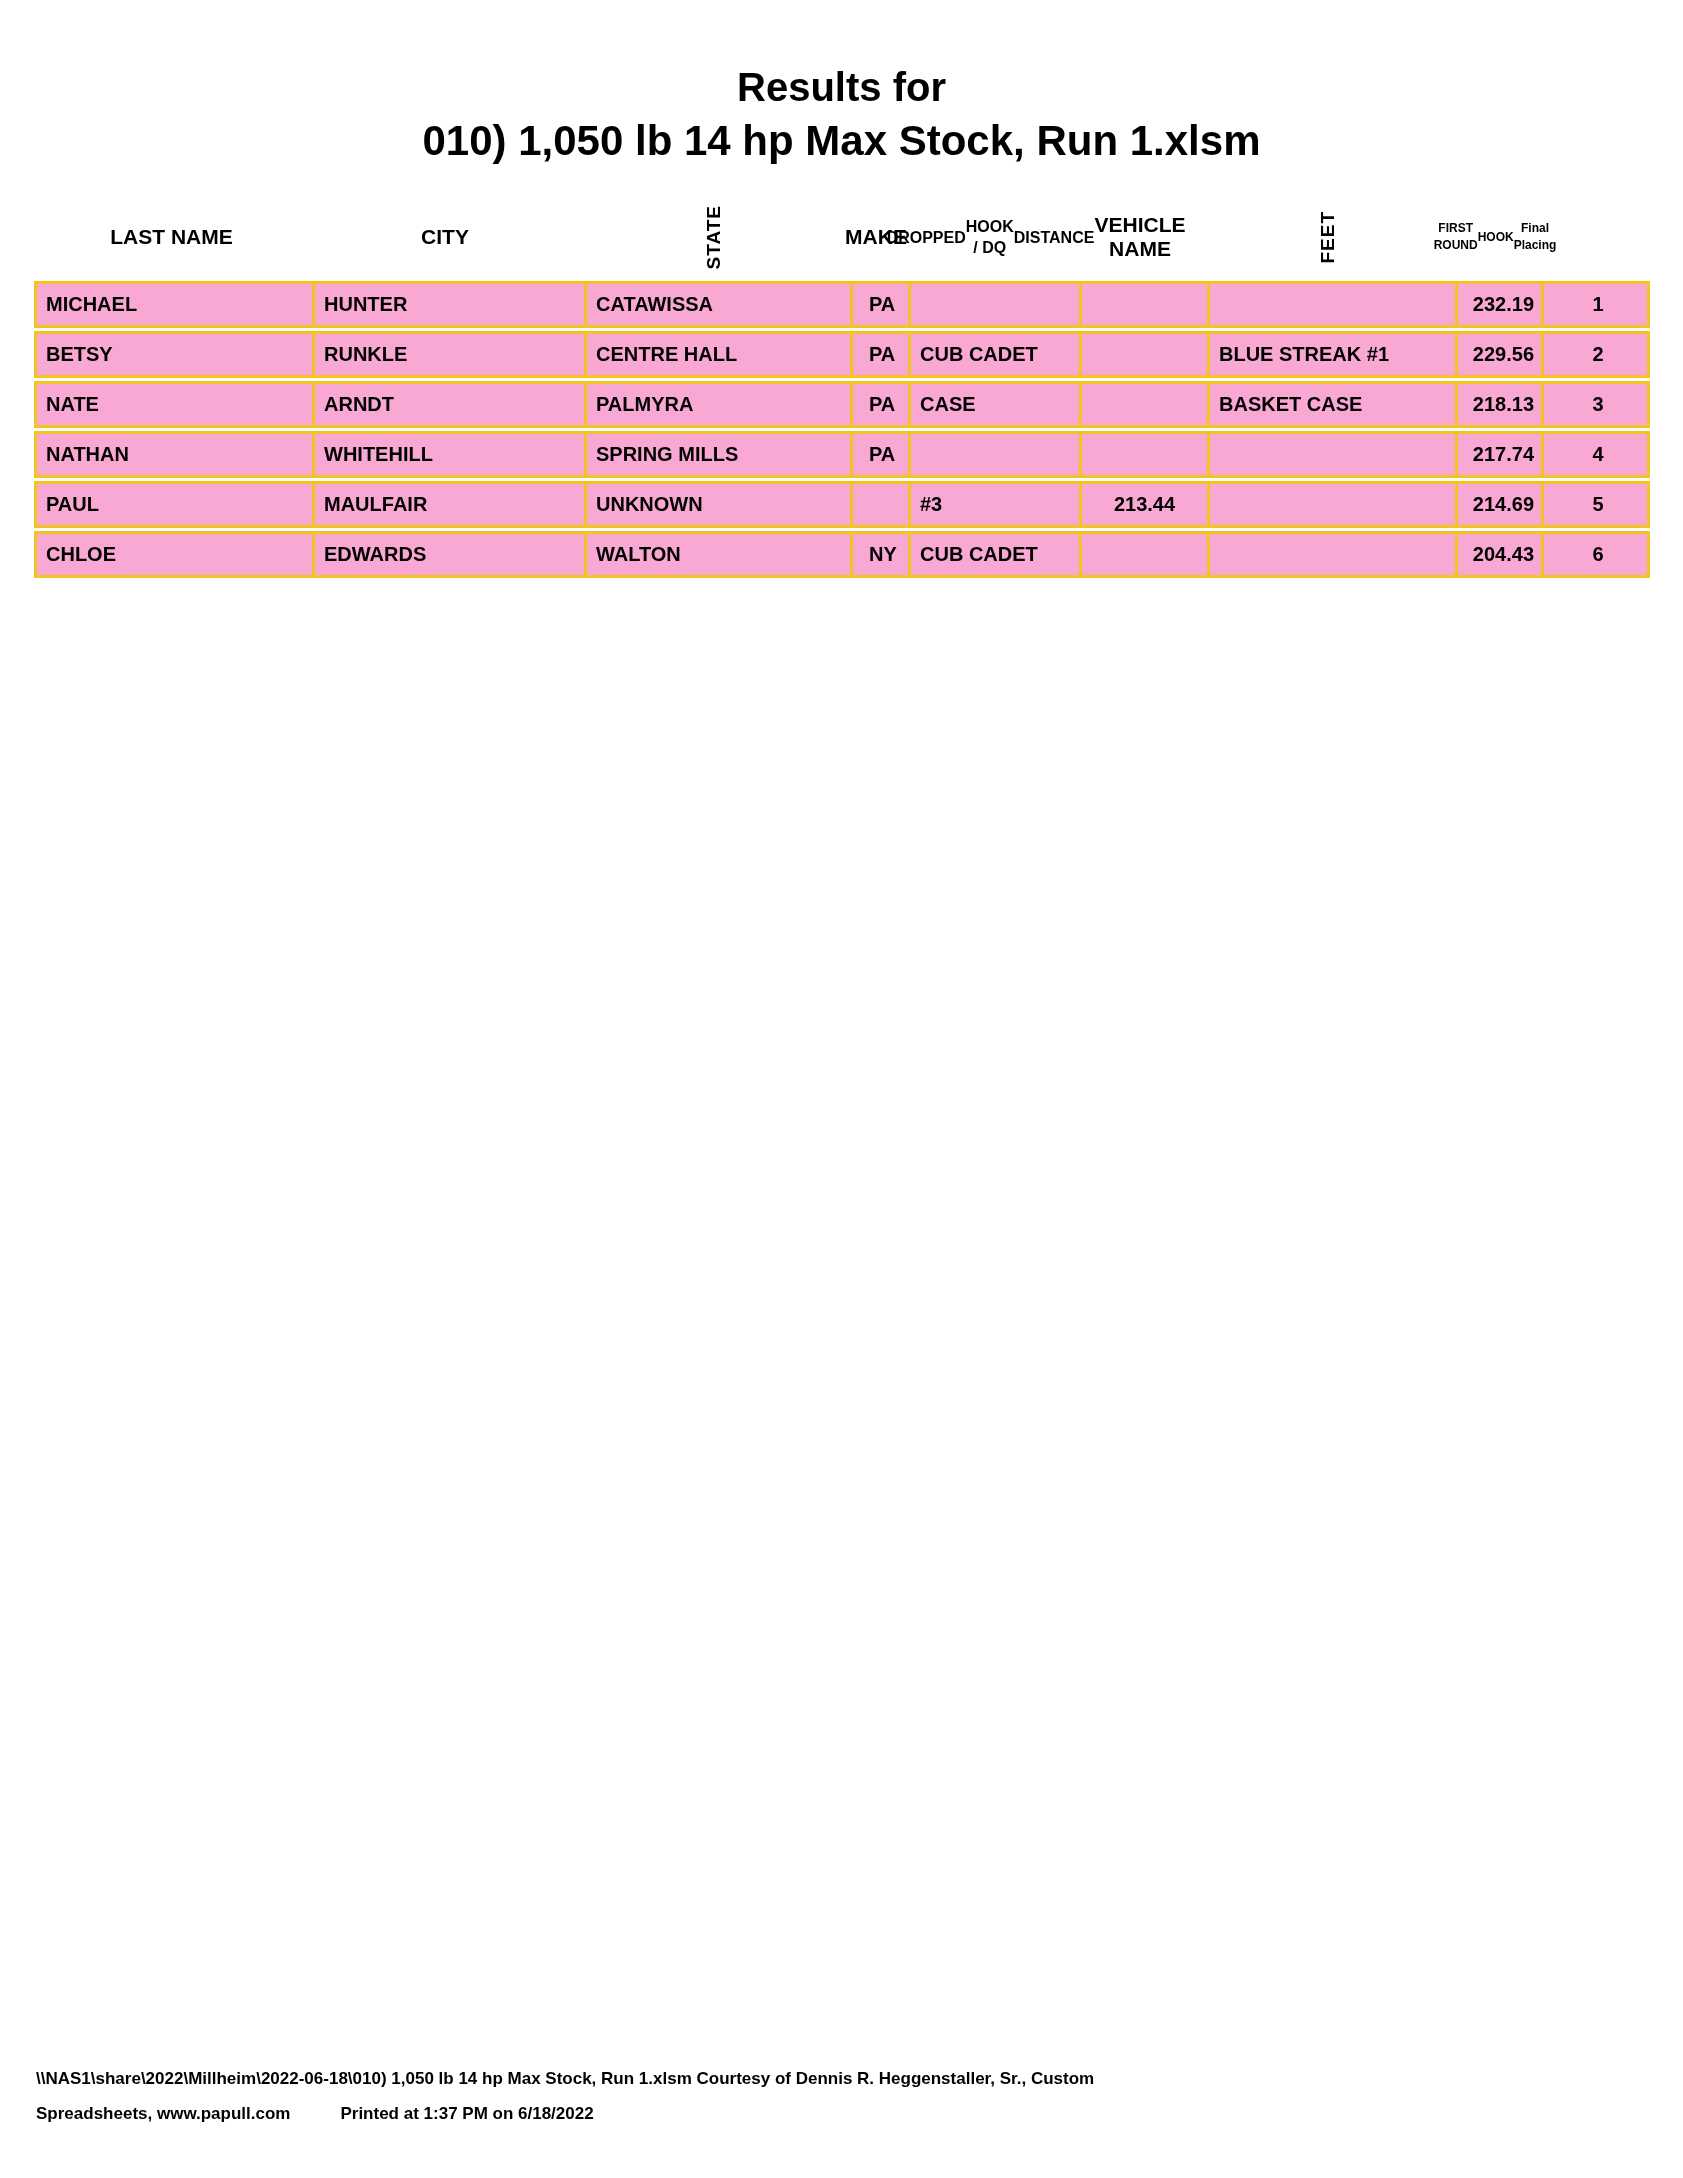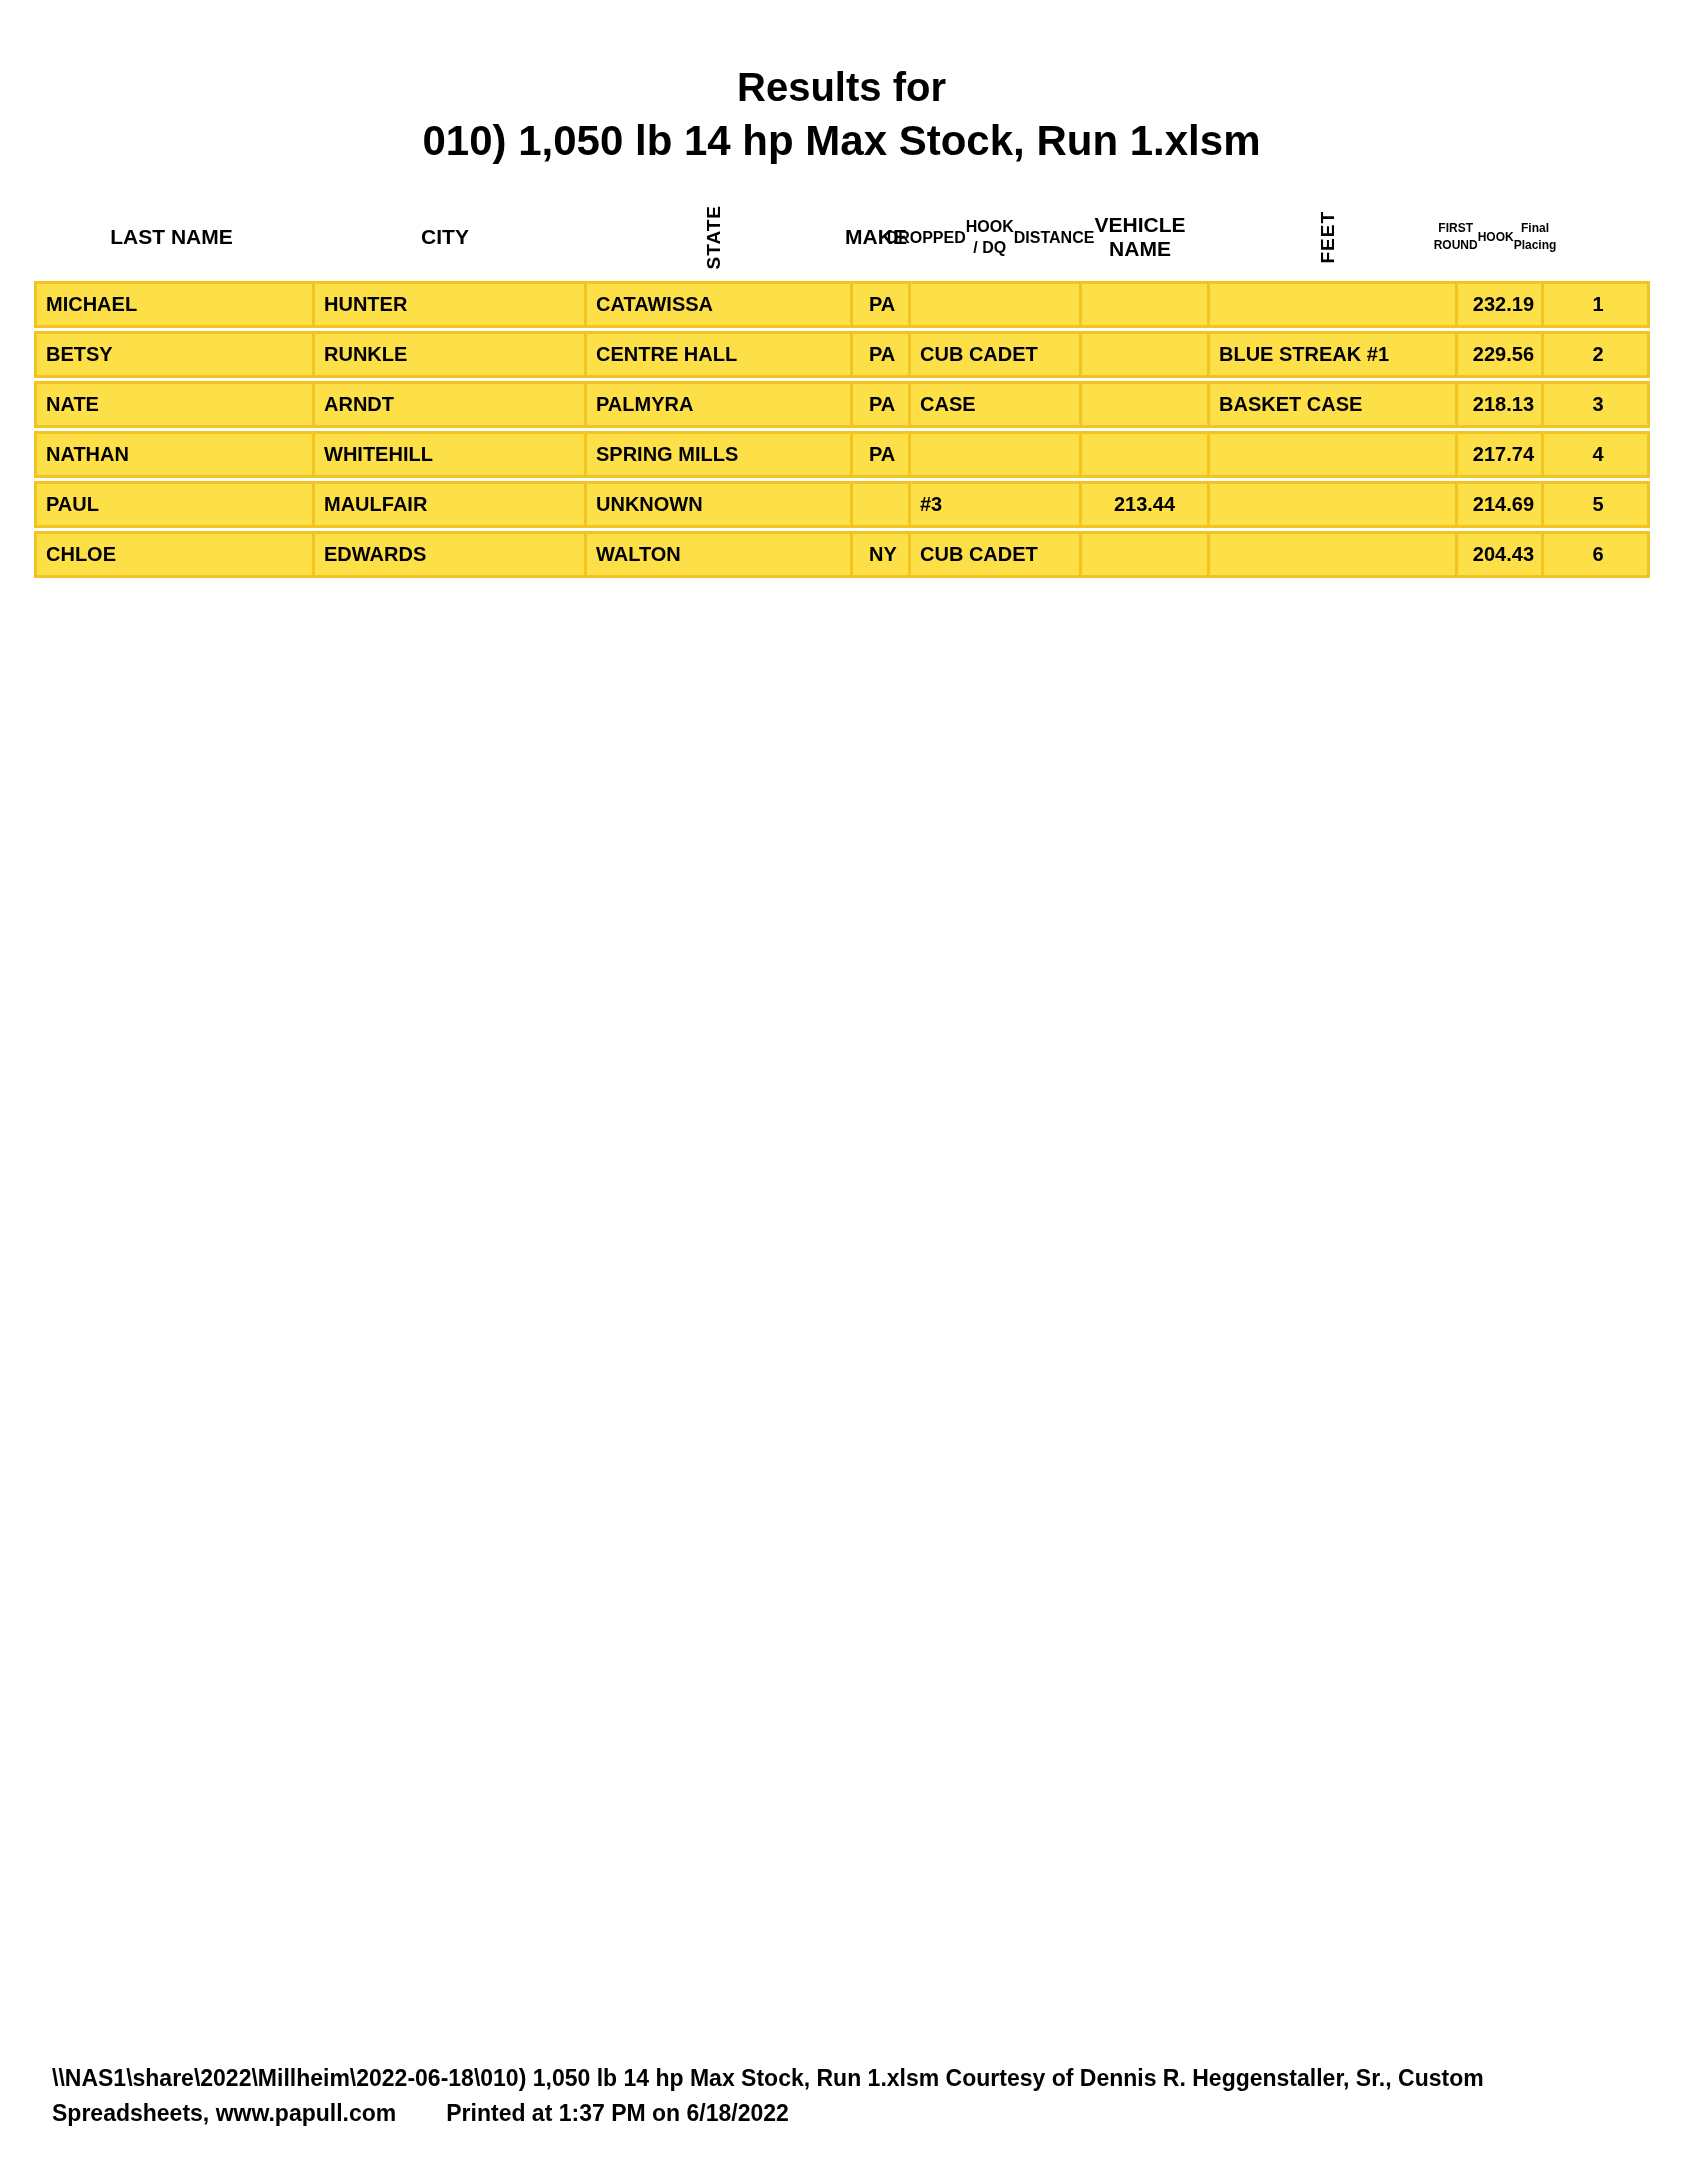--- a/index.html
+++ b/index.html
@@ -39,38 +39,38 @@
   .hcell.tiny  { font-size:12px; line-height:17px; }
   .vert-text {
     writing-mode:vertical-rl;
     transform:rotate(180deg);
     font-size:19px; letter-spacing:1px;
   }
   .data-row {
     height:47px; margin-bottom:3px;
     border:3px solid var(--gold, #F3C41F);
     box-sizing:border-box;
-    background:#fde047;
+    background:#f9a8d4;
   }
   .cell {
     display:flex; align-items:center;
     font-size:20px; padding-left:9px;
     box-sizing:border-box; overflow:hidden;
     white-space:nowrap;
   }
   .cell:not(:first-child) { border-left:3px solid var(--gold, #F3C41F); }
   .cell.c-state   { padding-left:16px; }
   .cell.c-feet    { justify-content:flex-end; padding-left:17px; padding-right:7px; }
   .cell.c-dropped,
   .cell.c-placing { justify-content:center; padding-left:0; }
 
   
   .footer {
-    position:absolute; left:52px; top:2061px; width:1604px;
-    font-size:23px; line-height:35px; white-space:nowrap;
+    position:absolute; left:36px; top:2061px; width:1604px;
+    font-size:17px; line-height:35px; white-space:nowrap;
   }
   .footer .printed { margin-left:50px; }
 </style>
 </head>
 <body>
 
 <div class="page">
 
   <div class="title-line1">Results for</div>
   <div class="title-line2">010) 1,050 lb 14 hp Max Stock, Run 1.xlsm</div>

